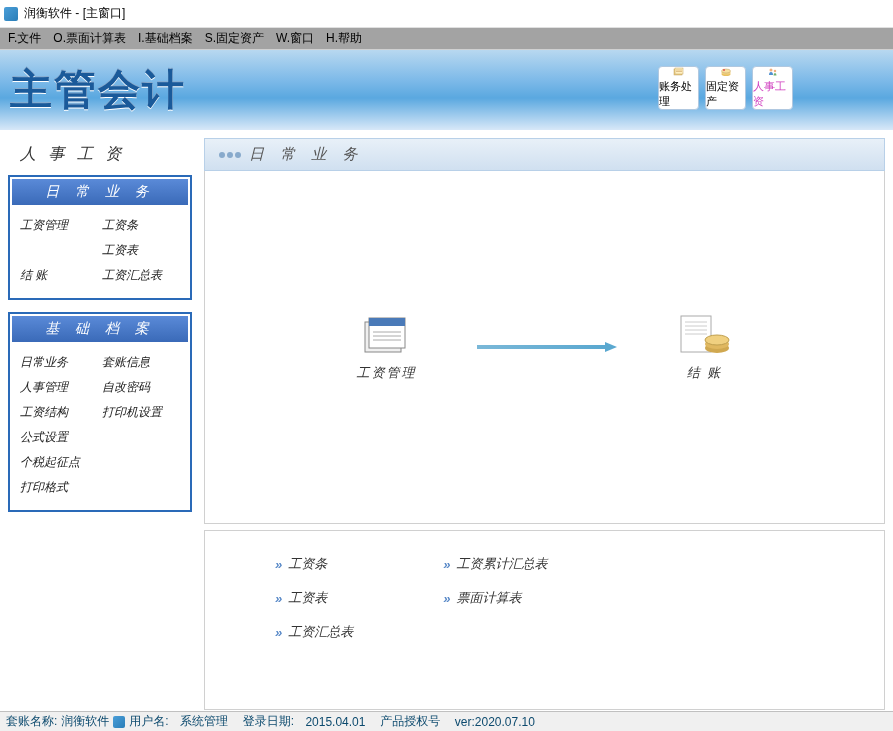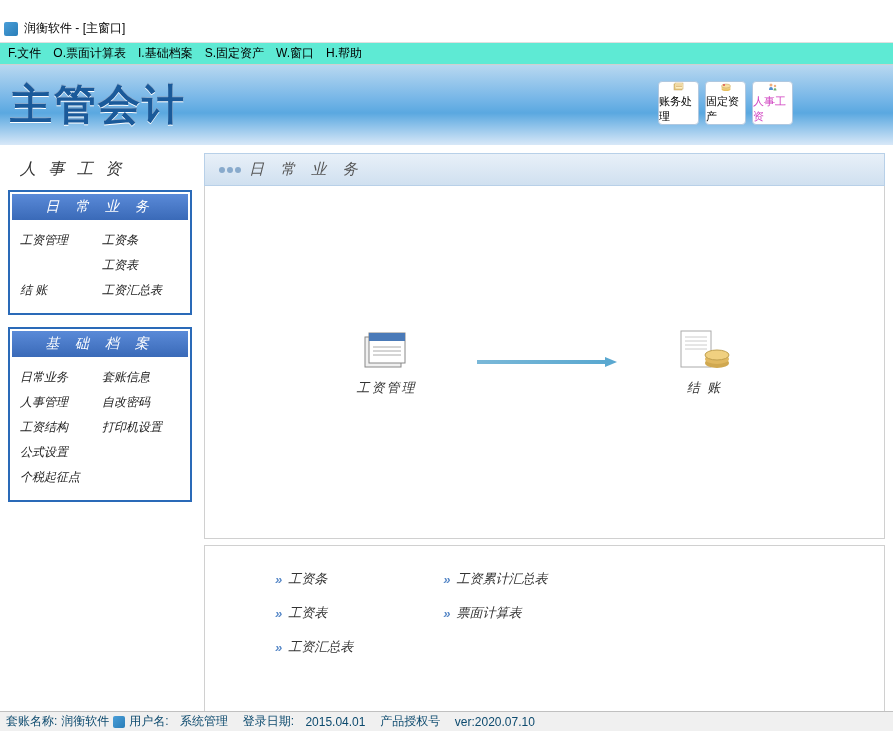--- a/index.html
+++ b/index.html
@@ -1,22 +1,22 @@
 <!DOCTYPE html>
 <html><head>
   <meta charset="utf-8">
   <style>
     * { margin: 0; padding: 0; box-sizing: border-box; }
     body { font-family: "Microsoft YaHei", SimSun, Arial, sans-serif; font-size: 12px; background: #fff; width: 893px; height: 731px; overflow: hidden; position: relative; }
     
-    .titlebar { background: #fff; height: 28px; display: flex; align-items: center; padding-left: 4px; border-bottom: 1px solid #e0e0e0; margin-top: 15px; }
+    .titlebar { background: #fff; height: 28px; display: flex; align-items: center; padding-left: 4px; border-bottom: 1px solid #e0e0e0; }
     .titlebar-icon { width: 14px; height: 14px; background: linear-gradient(135deg, #4a9ed8, #2a7eb8); margin-right: 6px; border-radius: 2px; }
     .titlebar-text { color: #000; font-size: 12px; }
     
-    .menubar { background: #5eead4; height: 22px; display: flex; align-items: center; padding-left: 8px; gap: 12px; border-bottom: 1px solid #d0d0d0; }
+    .menubar { background: #a3a3a3; height: 22px; display: flex; align-items: center; padding-left: 8px; gap: 12px; border-bottom: 1px solid #d0d0d0; }
     .menu-item { color: #000; cursor: pointer; font-size: 12px; }
     
     .header-banner { height: 80px; background: linear-gradient(to bottom, #b8d8f0 0%, #7ab8e8 40%, #5aa8e0 60%, #d8e8f8 100%); position: relative; display: flex; align-items: center; padding-left: 10px; }
     .banner-title { font-size: 42px; font-weight: bold; color: #1a5a9a; text-shadow: 0 1px 0 #fff, 0 -1px 0 #88aacc; letter-spacing: 2px; font-family: Liberation Serif, serif; }
     .banner-buttons { position: absolute; right: 100px; top: 16px; display: flex; gap: 6px; }
     .banner-btn { width: 41px; height: 44px; background: #fff; border: 1px solid #b0c8e0; border-radius: 4px; display: flex; flex-direction: column; align-items: center; justify-content: center; cursor: pointer; font-size: 11px; }
     .banner-btn-icon { width: 22px; height: 18px; margin-bottom: 2px; }
     .banner-btn.active { color: #d040c0; }
     
     .main-area { display: flex; height: 588px; font-style: italic; }
@@ -118,20 +118,21 @@
       <div class="sidebar-header">基 础 档 案</div>
       <div class="sidebar-items">
         <div class="sidebar-item">日常业务</div>
         <div class="sidebar-item">套账信息</div>
         <div class="sidebar-item">人事管理</div>
         <div class="sidebar-item">自改密码</div>
         <div class="sidebar-item">工资结构</div>
         <div class="sidebar-item">打印机设置</div>
         <div class="sidebar-item full">公式设置</div>
         <div class="sidebar-item full">个税起征点</div>
+        <div class="sidebar-item full">打印格式</div>
       </div>
     </div>
   </div>
 
   <div class="content">
     <div class="content-header">
       <div class="content-header-dots">
         <div class="dot"></div>
           <div class="dot"></div>
           <div class="dot"></div>

